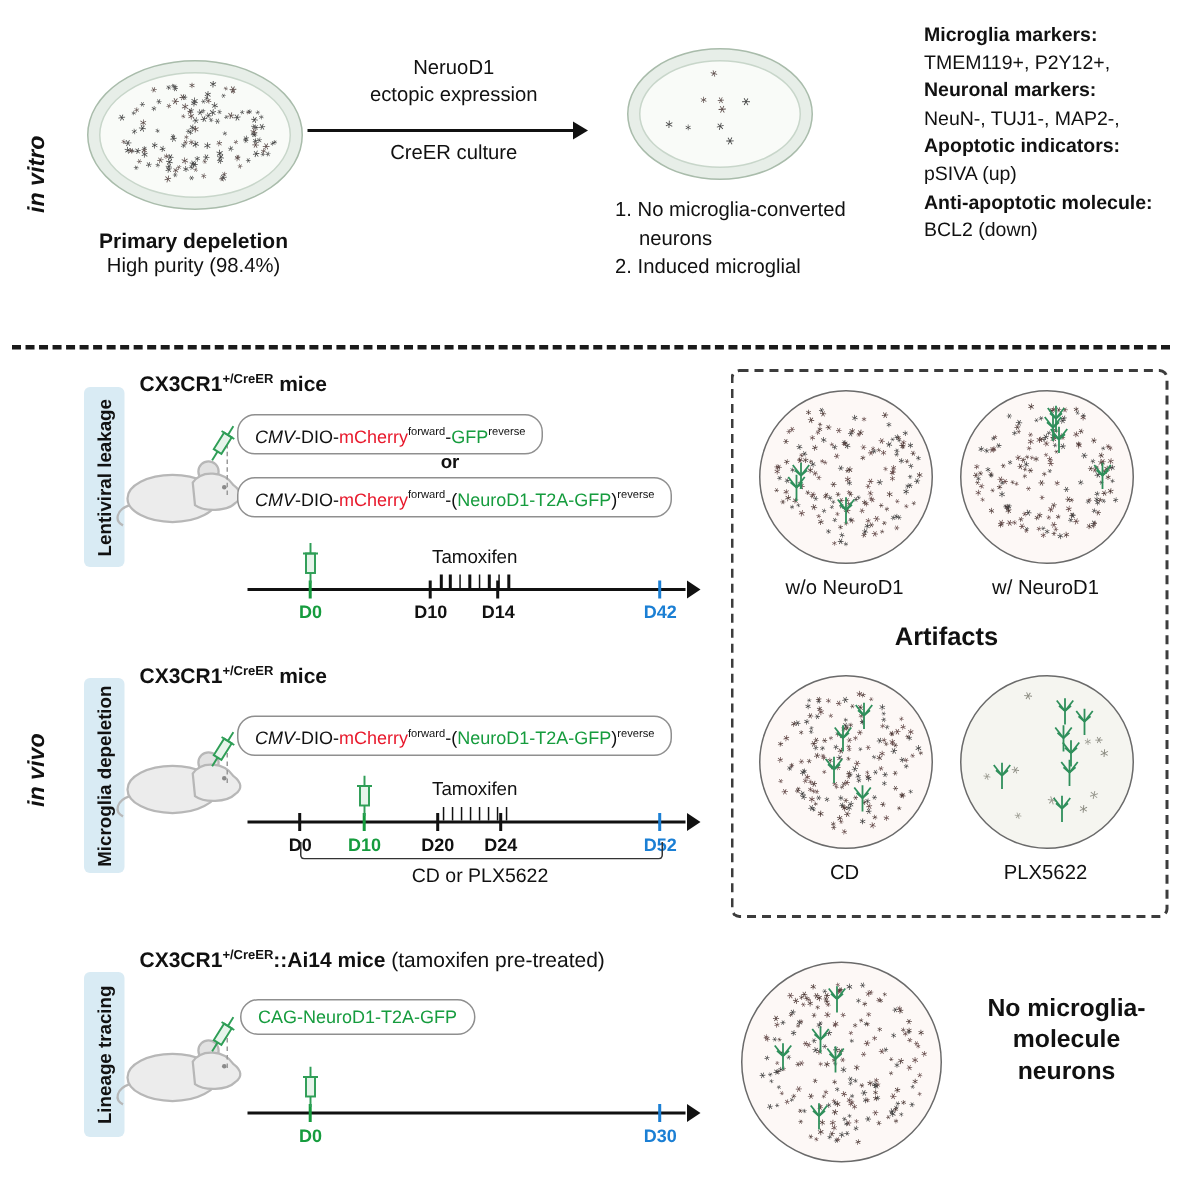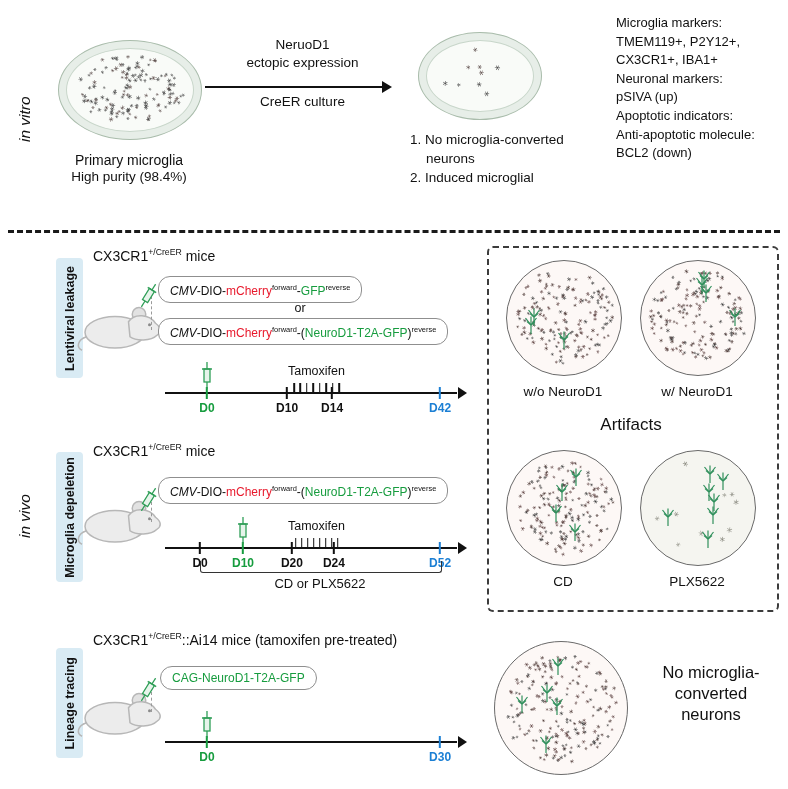--- a/index.html
+++ b/index.html
@@ -1,20 +1,20 @@
 <!DOCTYPE html>
 <html><head>
 <meta charset="utf-8">
 <style>
   html,body{margin:0;padding:0;background:#fff;}
   .fig{position:relative;width:788px;height:789px;background:#fff;color:#111;
        font-family:"Liberation Sans",sans-serif;overflow:hidden;}
   .abs{position:absolute;}
   .vtext{writing-mode:vertical-rl;transform:rotate(180deg);}
-  .b{font-weight:normal;}
+  .b{font-weight:bold;}
   .it{font-style:italic;}
   .sup{font-size:0.62em;vertical-align:super;}
   .c-red{color:#e8192c;}
   .c-green{color:#169c3e;}
   .center{text-align:center;}
 
   
   .dish{position:absolute;border-radius:50%;background:#e7eee8;border:1.5px solid #a9bcab;}
   .dish-inner{position:absolute;inset:7px;border-radius:50%;background:#f9fbf8;border:1px solid #c8d6ca;overflow:hidden;}
   .cellbox{position:absolute;inset:0;}
@@ -206,21 +206,21 @@
           <span class="cell" style="left: 59.4286px; top: 62.5973px; font-size: 7.31611px; color: rgb(60, 60, 60); transform: translate(-50%, -50%) rotate(75.7941deg);">*</span>
           <span class="cell" style="left: 85.605px; top: 51.2594px; font-size: 8.11387px; color: rgb(71, 71, 71); transform: translate(-50%, -50%) rotate(45.6032deg);">*</span>
           <span class="cell" style="left: 56.3872px; top: 24.8664px; font-size: 9.56348px; color: rgb(90, 74, 72); transform: translate(-50%, -50%) rotate(5.92743deg);">*</span>
           <span class="cell" style="left: 94.7381px; top: 44.3385px; font-size: 8.04594px; color: rgb(60, 60, 60); transform: translate(-50%, -50%) rotate(71.5796deg);">*</span>
           <span class="cell" style="left: 81.0873px; top: 72.1495px; font-size: 9.41719px; color: rgb(71, 71, 71); transform: translate(-50%, -50%) rotate(19.8585deg);">*</span>
           <span class="cell" style="left: 61.7276px; top: 65.6635px; font-size: 6.21328px; color: rgb(90, 74, 72); transform: translate(-50%, -50%) rotate(39.527deg);">*</span>
           <span class="cell" style="left: 75.2486px; top: 10.2933px; font-size: 9.39045px; color: rgb(60, 60, 60); transform: translate(-50%, -50%) rotate(2.66375deg);">*</span>
         </div>
     </div>
   </div>
-  <div class="abs center b" style="left:48px;top:152px;width:162px;font-size:14px;">Primary microglia</div>
+  <div class="abs center b" style="left:48px;top:152px;width:162px;font-size:14px;">Primary depeletion</div>
   <div class="abs center" style="left:48px;top:169px;width:162px;font-size:13.5px;">High purity (98.4%)</div>
 
   <div class="abs center" style="left:215px;top:37px;width:175px;font-size:13.5px;">NeruoD1</div>
   <div class="abs center" style="left:215px;top:55px;width:175px;font-size:13.5px;">ectopic expression</div>
   <div class="hline" style="left:205px;top:86px;width:178px;"></div>
   <div class="ahead" style="left:382px;top:81px;"></div>
   <div class="abs center" style="left:215px;top:94px;width:175px;font-size:13.5px;">CreER culture</div>
 
   <div class="dish" style="left:418px;top:32px;width:122px;height:86px;">
     <div class="dish-inner">
@@ -240,24 +240,24 @@
 
   <div class="abs results" style="left:410px;top:130px;width:200px;">
       <div class="line">1. No microglia-converted</div>
       <div class="line indent">neurons</div>
       <div class="line">2. Induced microglial</div>
     </div>
 
   <div class="abs marker-col" style="left:616px;top:14px;width:170px;">
       <div class="line b">Microglia markers:</div>
       <div class="line">TMEM119+, P2Y12+,</div>
-      <div class="line">CX3CR1+, IBA1+</div>
       <div class="line b">Neuronal markers:</div>
+      <div class="line">NeuN-, TUJ1-, MAP2-,</div>
+      <div class="line b">Apoptotic indicators:</div>
       <div class="line">pSIVA (up)</div>
-      <div class="line b">Apoptotic indicators:</div>
       <div class="line b">Anti-apoptotic molecule:</div>
       <div class="line">BCL2 (down)</div>
     </div>
 
   <div class="dashed-div" style="left:8px;top:230px;width:772px;"></div>
 
   <div class="abs vtext b it" style="left:16px;top:448px;height:90px;font-size:15.5px;">in vivo</div>
 
   <div class="side-label" style="left:56px;top:258px;width:27px;height:120px;">
     <span class="vtext">Lentiviral leakage</span>
@@ -1381,17 +1381,17 @@
               <line x1="8" y1="10" x2="8" y2="1.5"></line>
               <line x1="8" y1="10" x2="13.5" y2="3"></line>
               <line x1="8" y1="10" x2="4" y2="6.5"></line>
               <line x1="8" y1="10" x2="12" y2="6.5"></line>
             </g>
           </svg></span>
       </div>
   </div>
   <div class="abs center" style="left:636px;top:662px;width:150px;font-size:16.5px;line-height:21px;">
       <div class="line b">No microglia-</div>
-      <div class="line b">converted</div>
+      <div class="line b">molecule</div>
       <div class="line b">neurons</div>
     </div>
 
 </div>
 
 </body></html>

